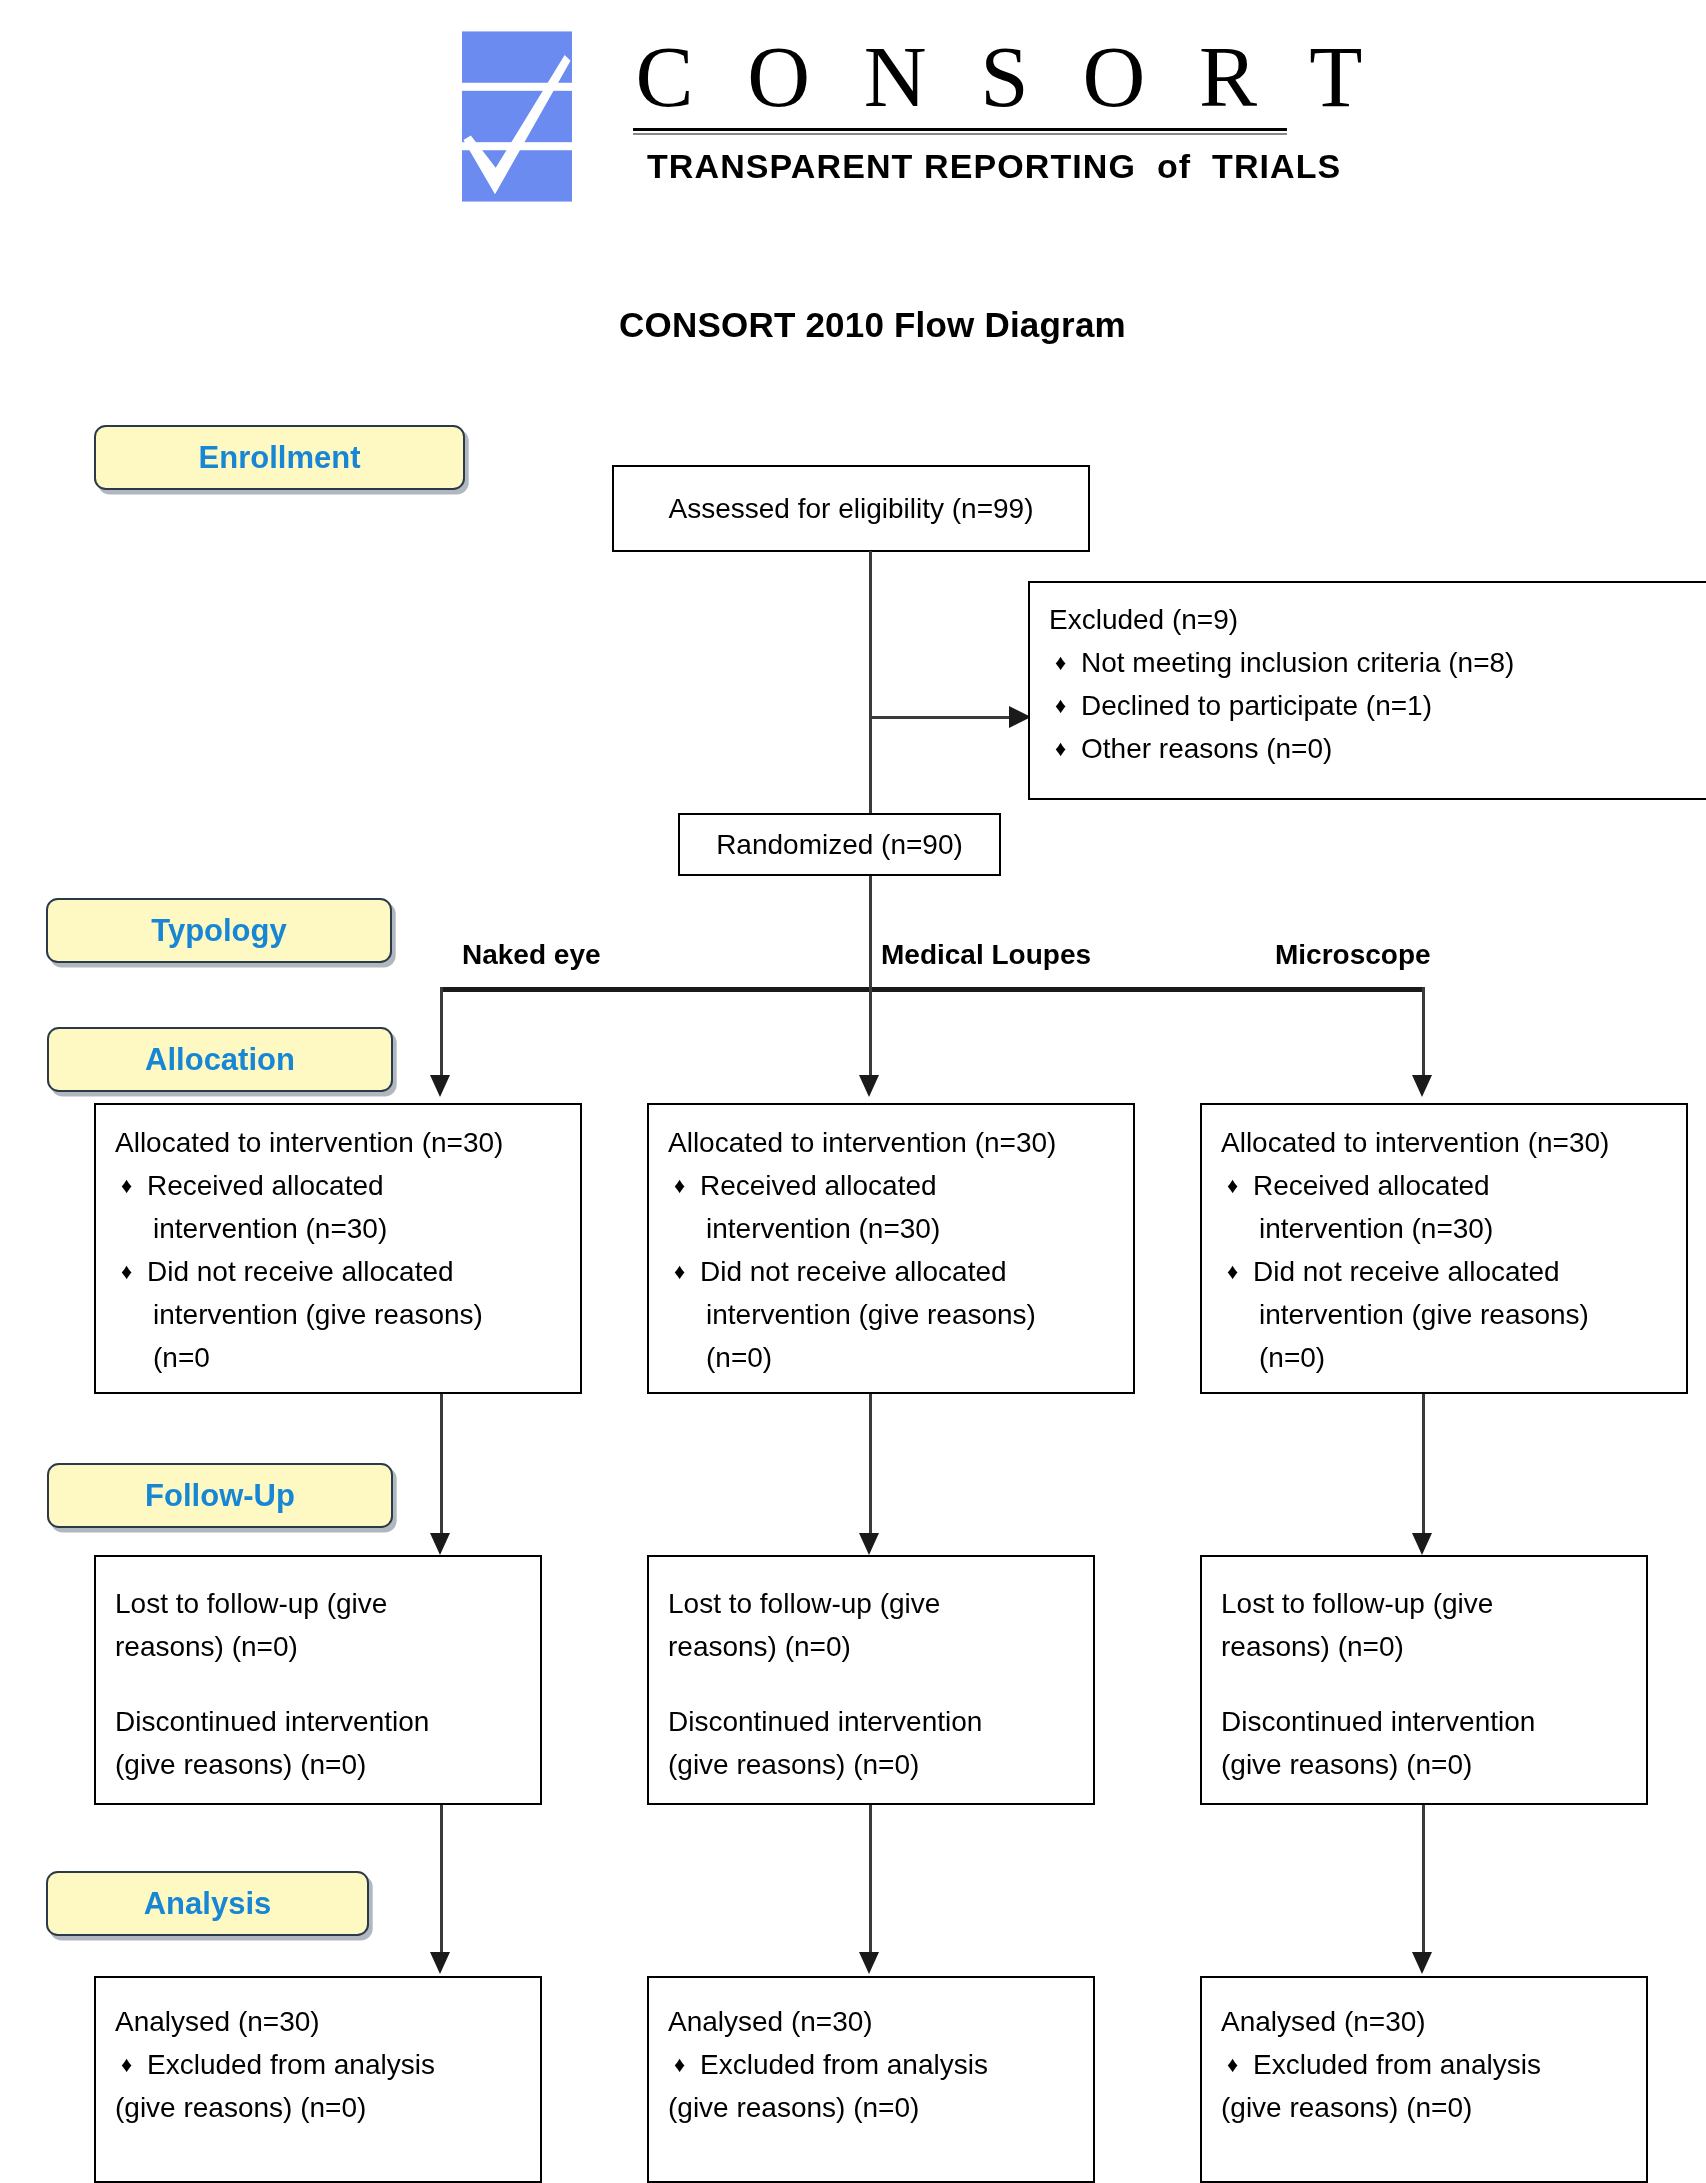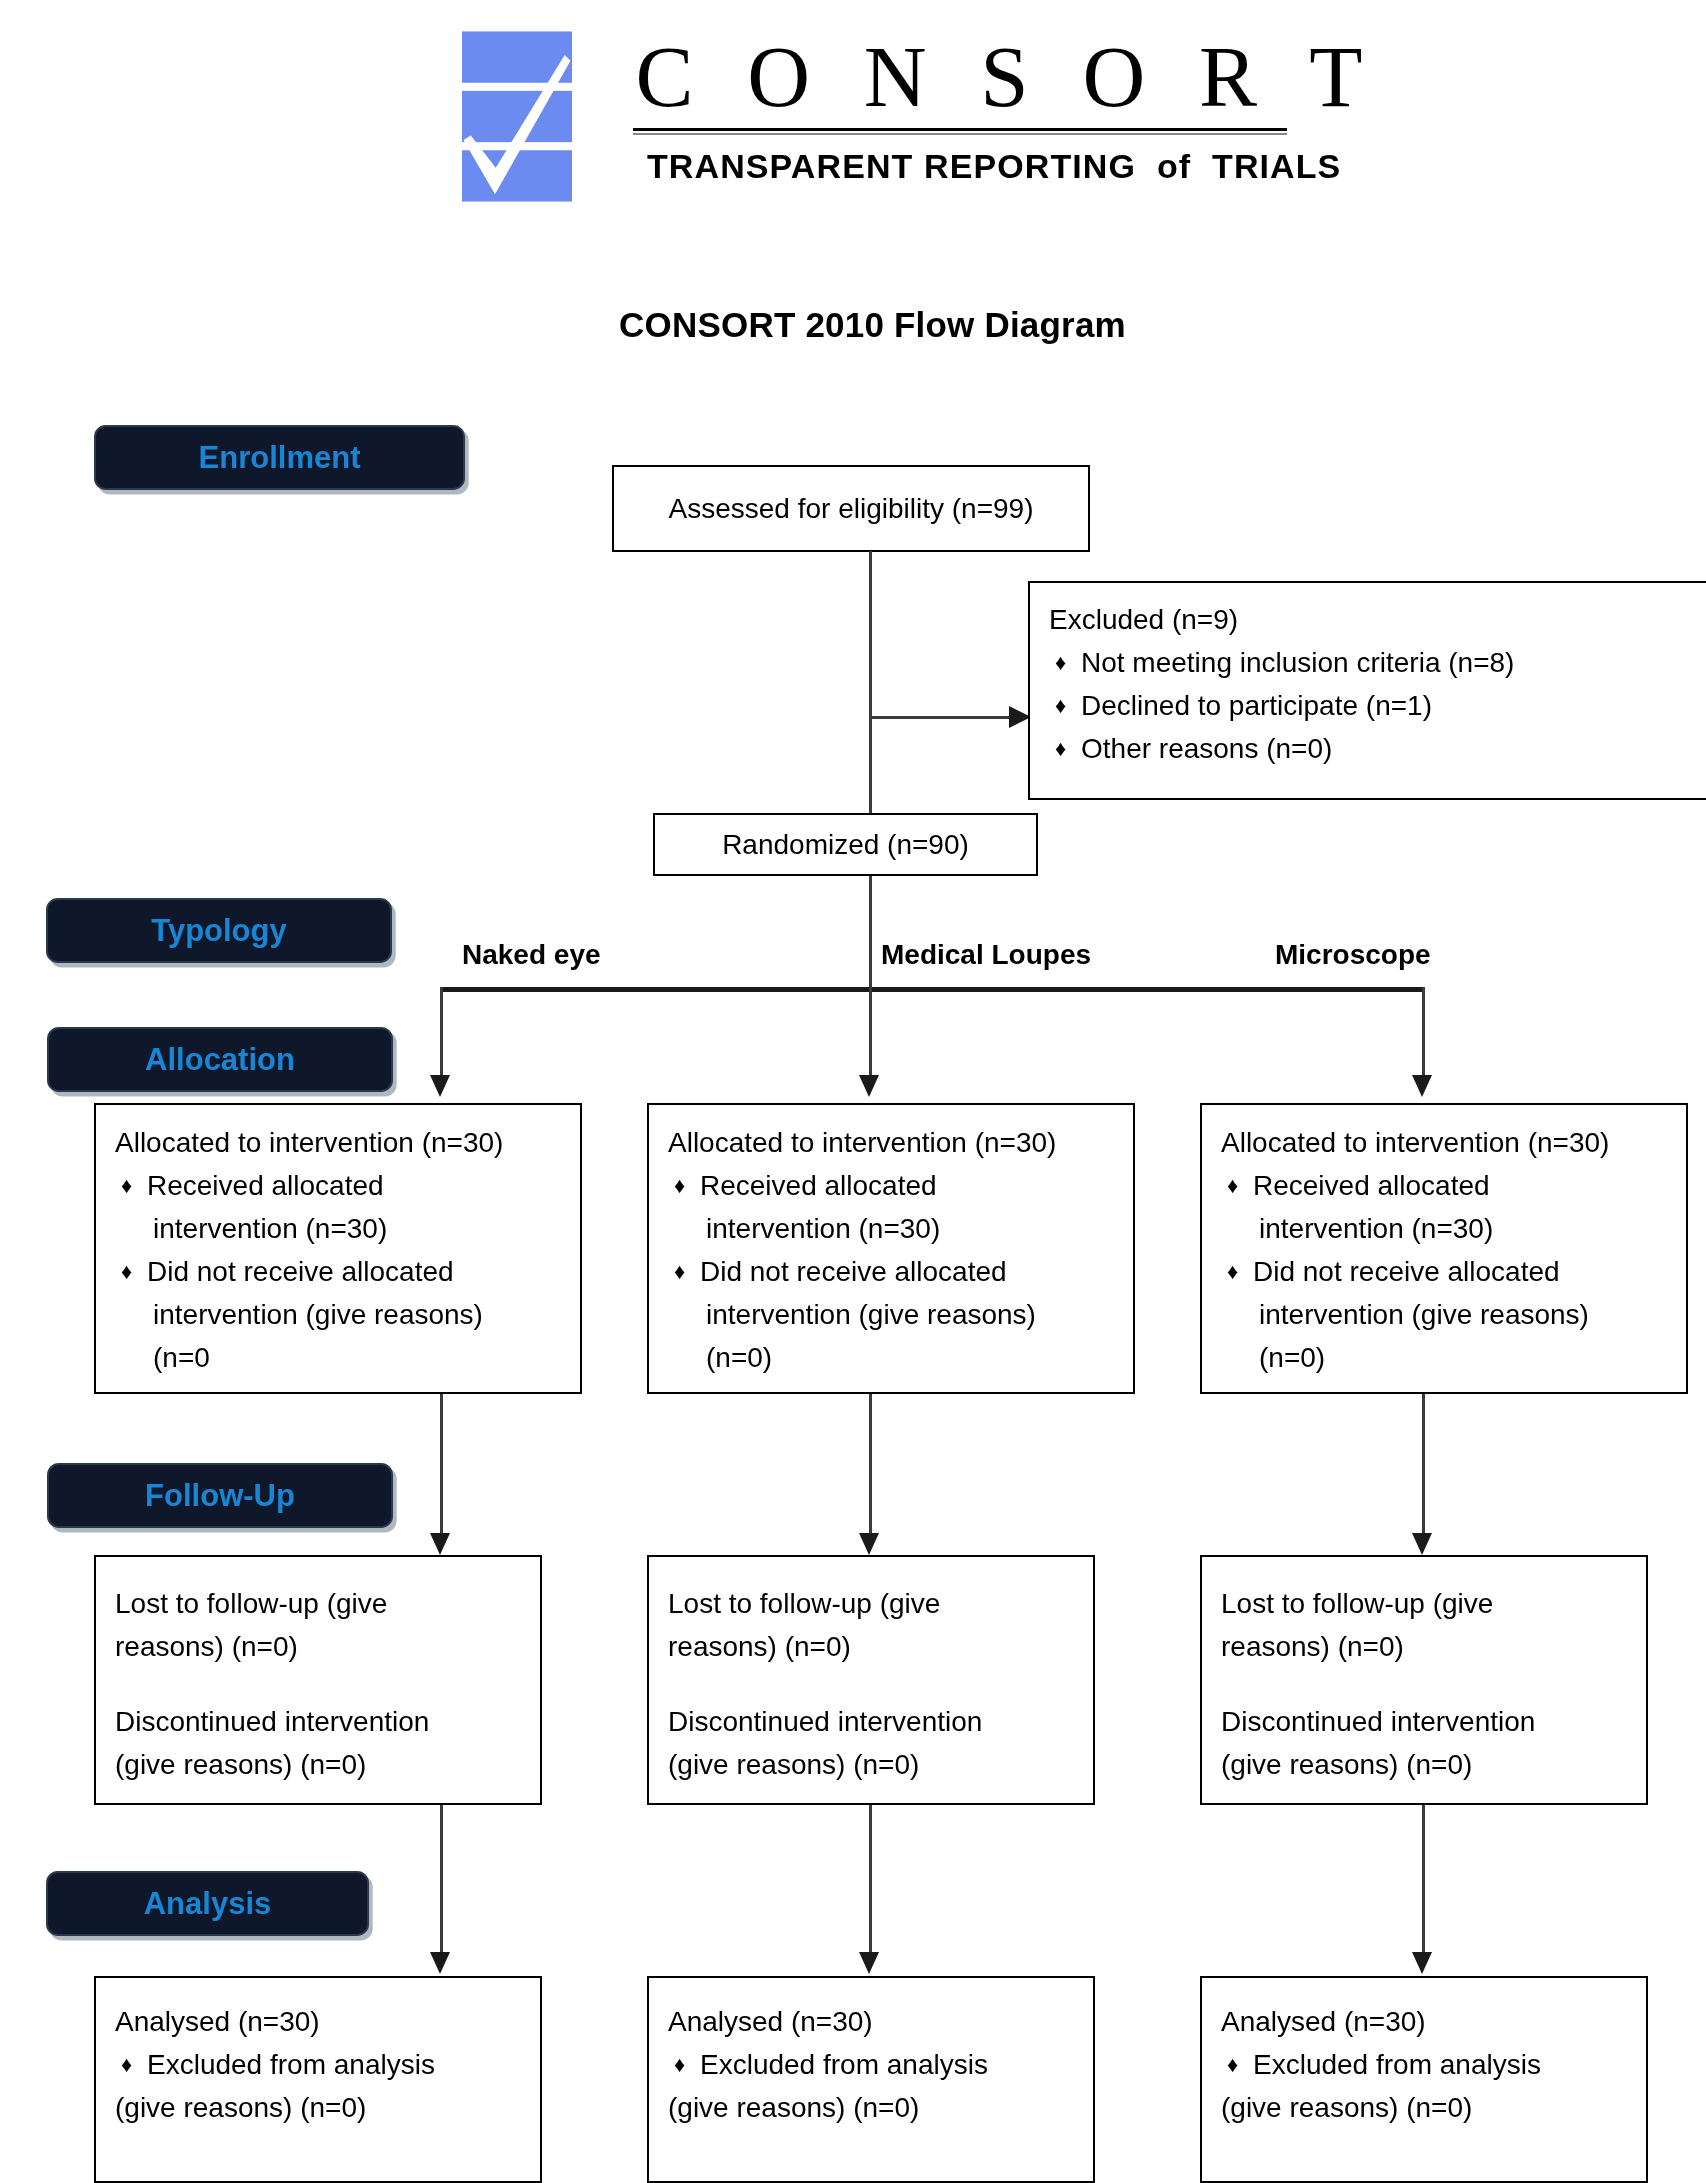--- a/index.html
+++ b/index.html
@@ -86,21 +86,21 @@
     font-weight: bold;
     color: #000000;
     letter-spacing: 0.2px;
     padding-left: 19px;
   }
 
   
   .stage-label {
     position: absolute;
     box-sizing: border-box;
-    background: #0f172a;
+    background: #fef9c3;
     border: 2.2px solid #2b3a4a;
     border-radius: 11.8px;
     box-shadow: 3.7px 4.4px 0 rgba(80,95,110,0.45);
     color: #1786D4;
     font-weight: bold;
     font-size: 31px;
     display: flex;
     align-items: center;
     justify-content: center;
     text-align: right;
@@ -240,21 +240,21 @@
     <div class="bullet-line">
       <span class="dia">♦</span>
       <span>Declined to participate (n=1)</span>
     </div>
     <div class="bullet-line">
       <span class="dia">♦</span>
       <span>Other reasons (n=0)</span>
     </div>
   </div>
 
-  <div class="flow-box center-text" style="left:653px; top:813px; width:385px; height:63px;">
+  <div class="flow-box center-text" style="left:678px; top:813px; width:323px; height:63px;">
     <div class="line">Randomized (n=90)</div>
   </div>
 
   <div class="vline" style="left:869px; top:876px; height:112px;"></div>
 
   <div class="hline thick" style="left:440px; top:987px; width:985px;"></div>
 
   <div class="vline" style="left:440px; top:987px; height:96px;"></div>
   <div class="arrow-down" style="left:430px; top:1075px;"></div>
   <div class="vline" style="left:869px; top:987px; height:96px;"></div>

